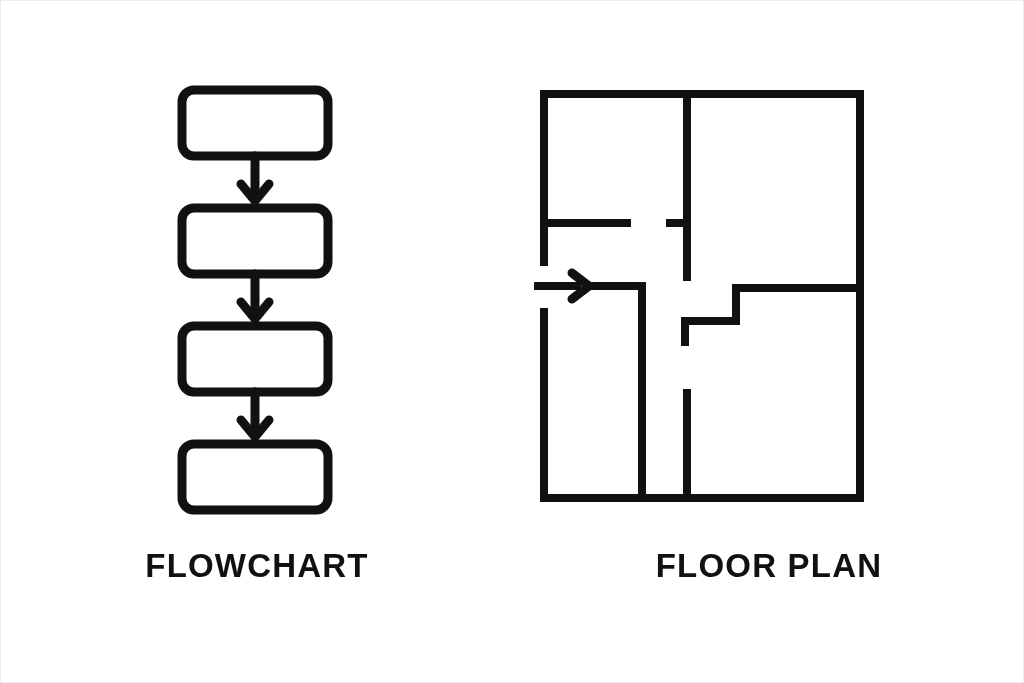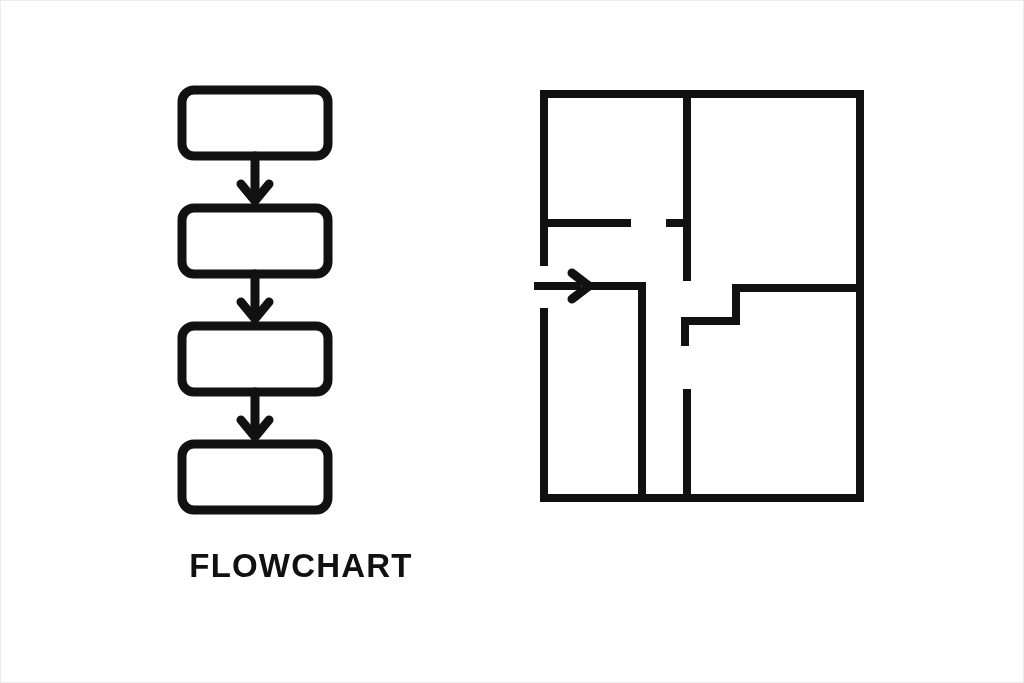--- a/index.html
+++ b/index.html
@@ -44,21 +44,20 @@
     width: 512px;
     text-align: center;
     top: 545px;
     font-family: "Liberation Sans", sans-serif;
     font-size: 33px;
     font-weight: 700;
     letter-spacing: 1.2px;
     color: #111111;
     line-height: 40px;
     white-space: pre;
-    padding-left: 44px;
   }
 
   
   .stroke {
     fill: none;
     stroke: #111111;
     stroke-width: 9;
     stroke-linecap: round;
     stroke-linejoin: round;
   }
@@ -125,15 +124,16 @@
         <line class="stroke-wall" x1="641" y1="285" x2="641" y2="497"></line>
         <line class="stroke-wall" x1="686" y1="388" x2="686" y2="497"></line>
         <path class="stroke-wall" d="M 859 287 L 735 287 L 735 320 L 684 320 L 684 345"></path>
       </g>
 
       <g>
         <line class="stroke-wall" x1="533" y1="285" x2="580" y2="285"></line>
         <path class="stroke" d="M 571 272 L 588 285 L 571 298"></path>
       </g>
     </svg>
+    <div class="caption">FLOOR PLAN</div>
   </div>
 
 </div>
 
 </body></html>

